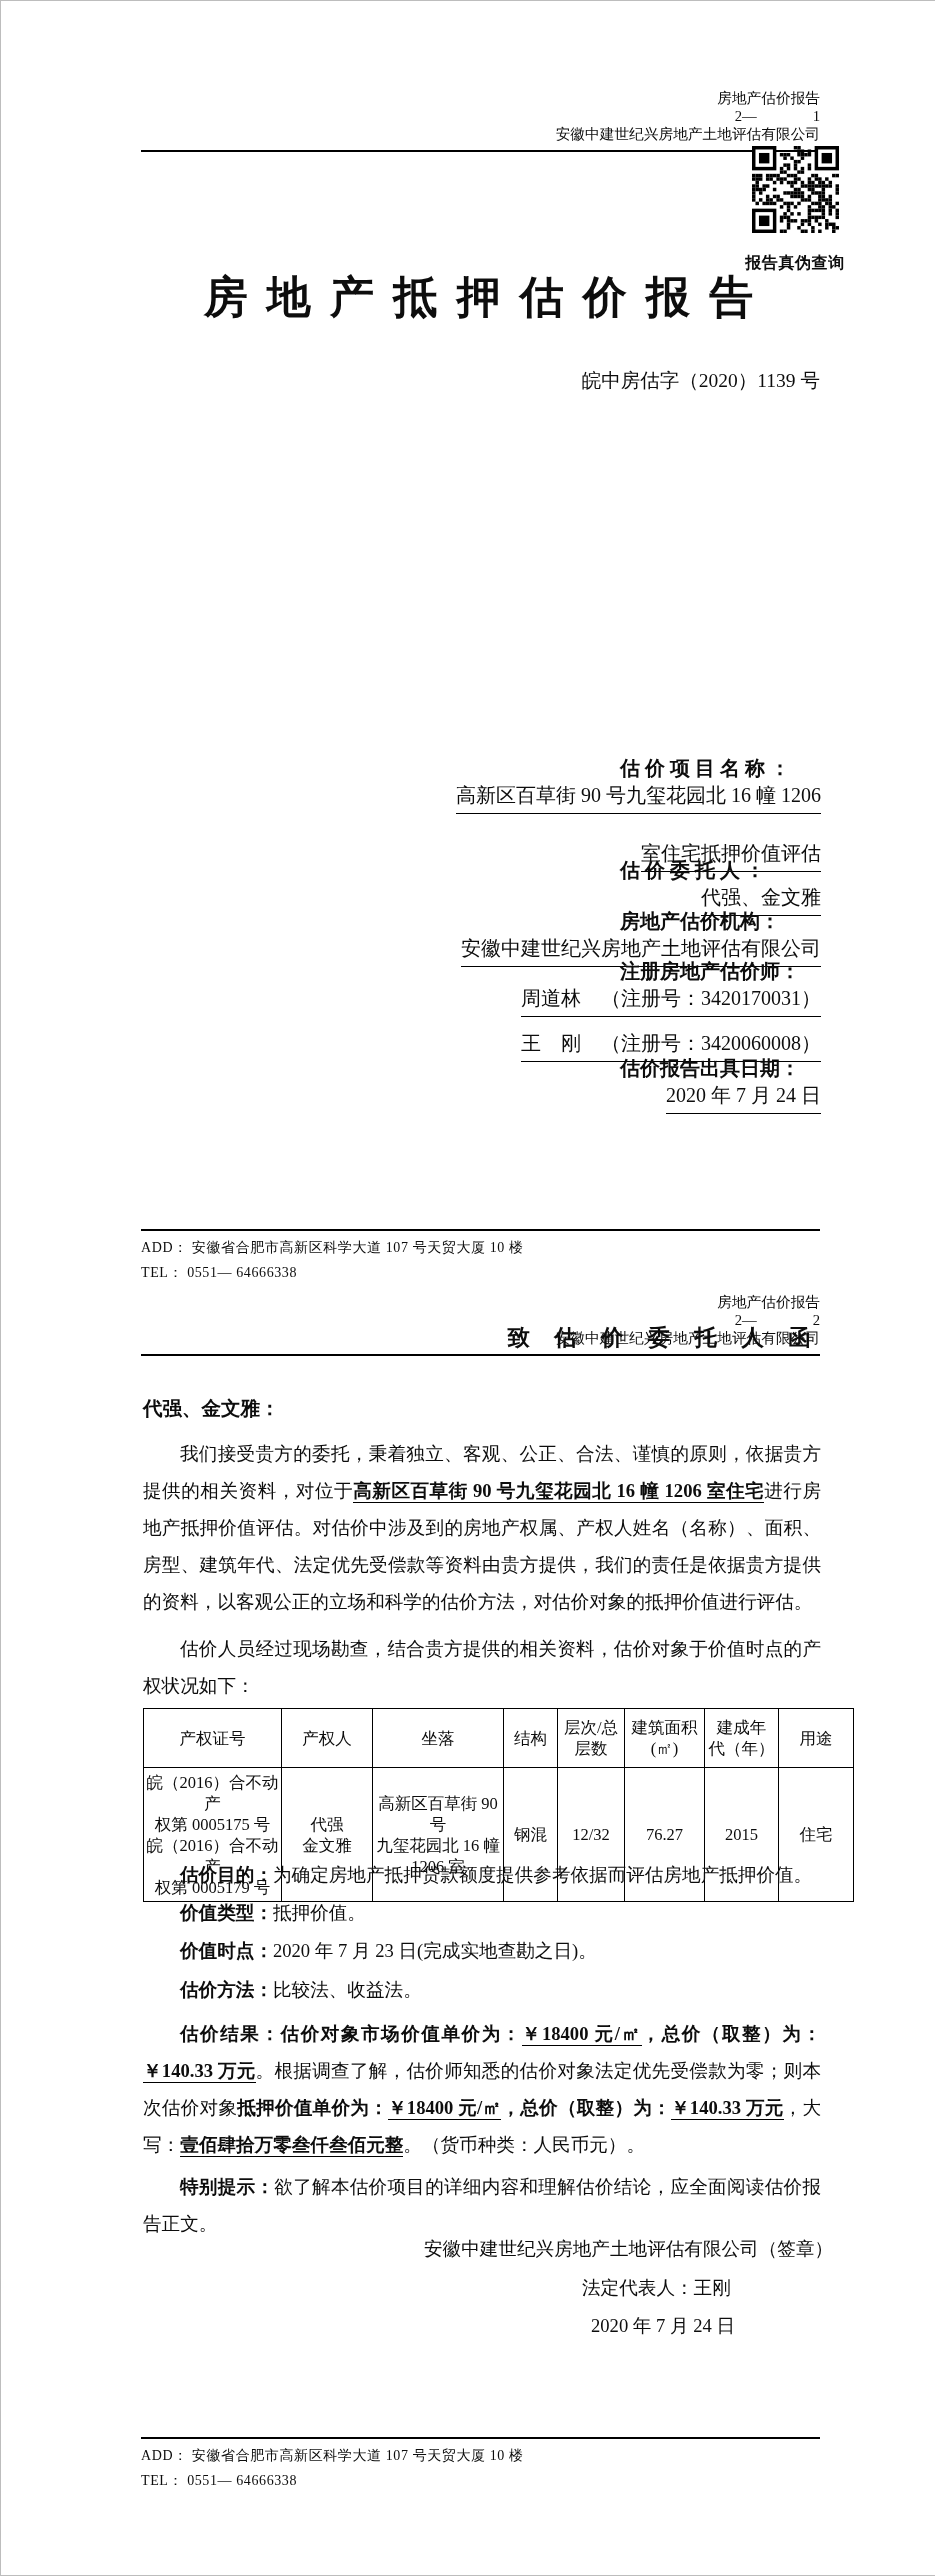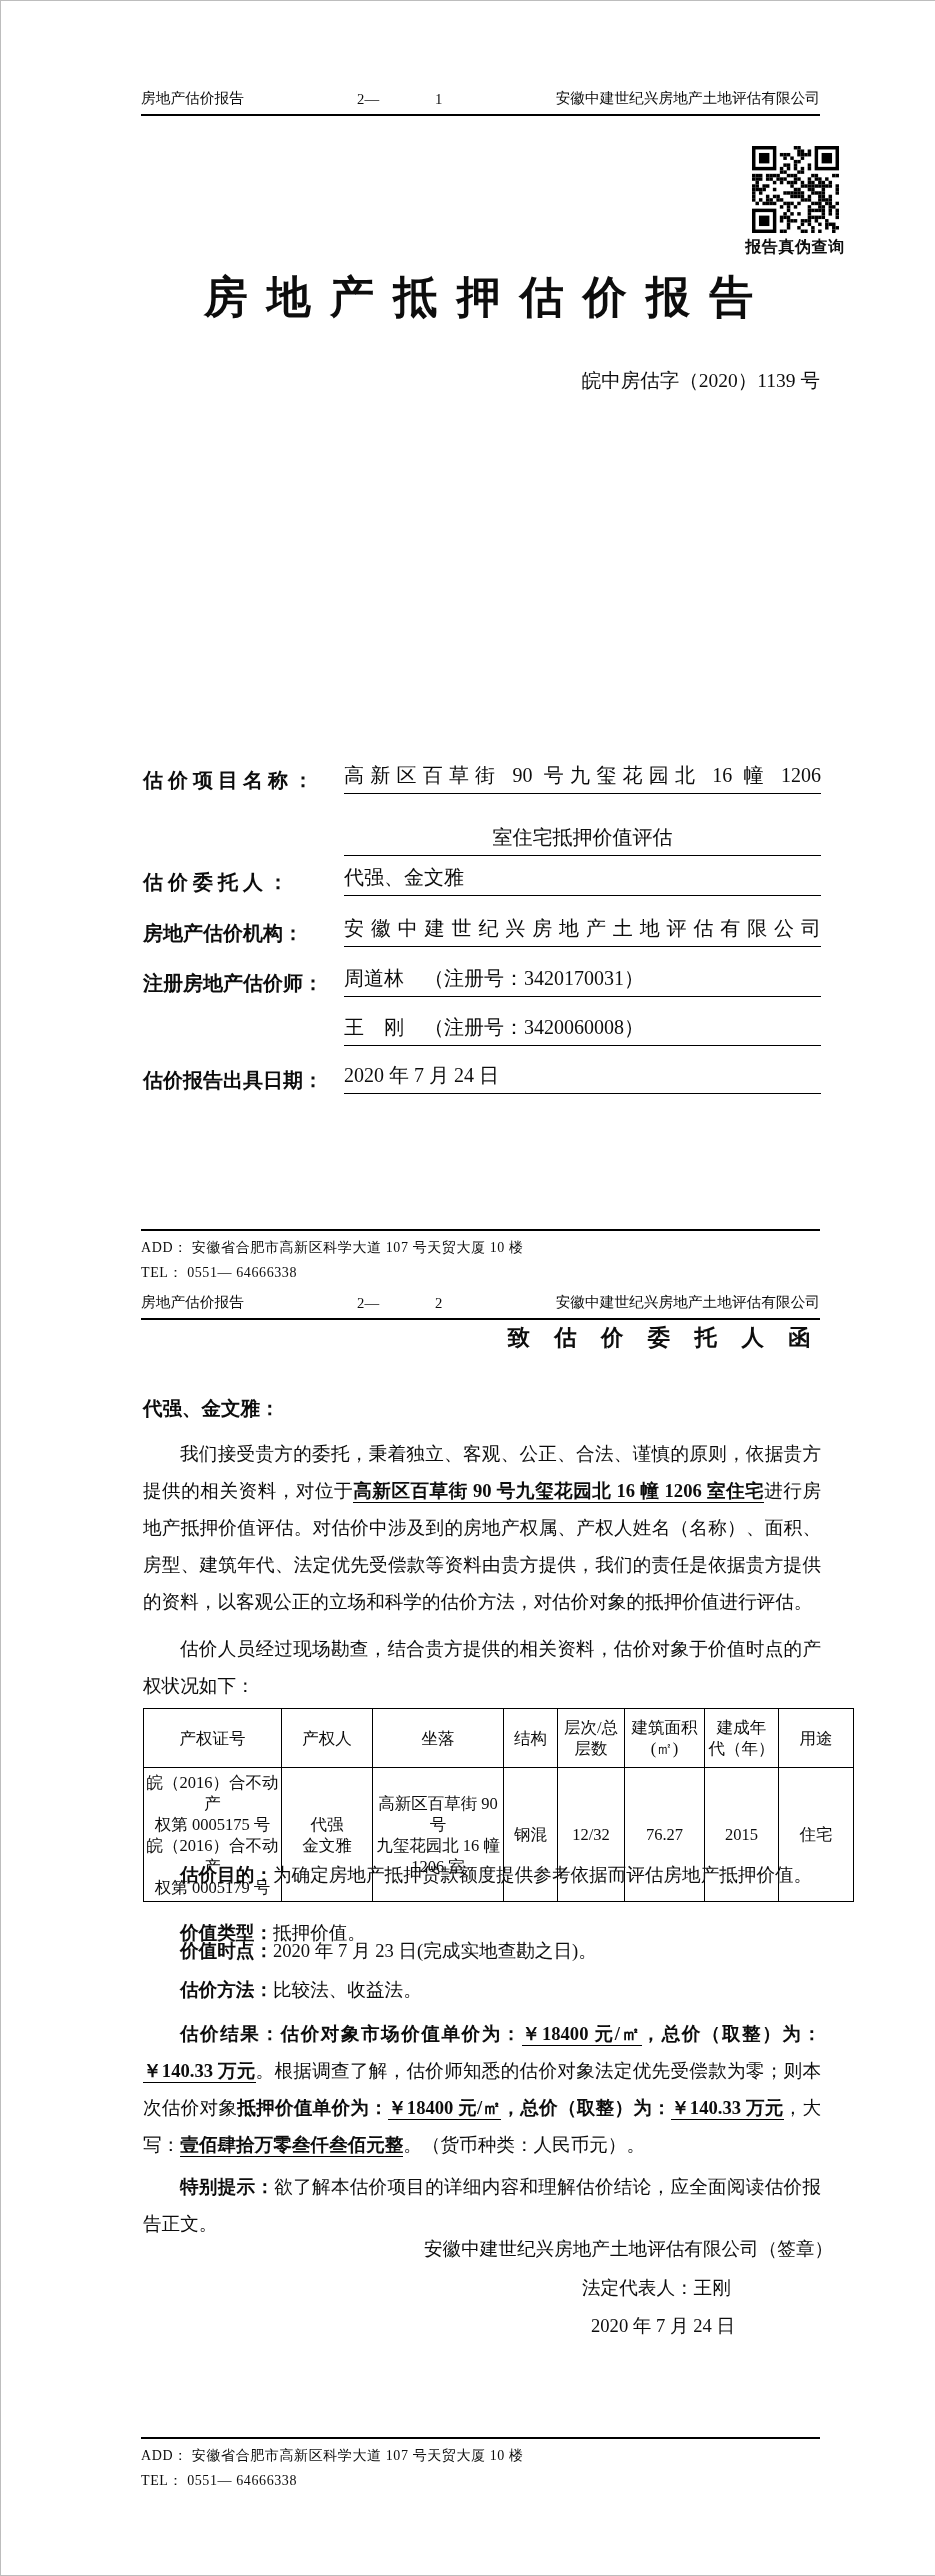--- a/index.html
+++ b/index.html
@@ -1,33 +1,33 @@
 <!DOCTYPE html>
 <html lang="zh" style="font-size:9.4px"><head>
 <meta charset="utf-8">
 <style>
   html,body{margin:0;padding:0;background:#fff;}
   .canvas{
     position:relative;width:936px;height:2576px;background:#fff;
     border:0.6px solid #bdbdbd;box-sizing:border-box;overflow:hidden;
     font-family:"Liberation Serif","DejaVu Serif",serif;color:#0d0d0d;
   }
-  .abs{position:absolute;}
+  .abs{position:absolute;flex-direction:column;}
   
   .runhead{
     left:140px;width:679px;display:flex;justify-content:space-between;align-items:flex-end;
     font-size:14.7px;padding-bottom:5.9px;border-bottom:2.4px solid #000;
   }
   .runhead .ctr{display:flex;gap:56px;}
   .runfoot{left:140px;width:679px;border-top:2.4px solid #000;padding-top:8.3px;font-size:14px;}
   .runfoot .fline{margin:0 0 7px 0;letter-spacing:0.6px;}
   
   .qrblock{left:741px;top:145px;width:106px;text-align:center;}
   .qrblock svg{width:87px;height:87px;display:block;margin:0 auto;}
-  .qrlabel{margin-top:4px;font-size:16px;font-weight:700;letter-spacing:0.6px;}
+  .qrlabel{margin-top:20px;font-size:16px;font-weight:700;letter-spacing:0.6px;}
   .rtitle{left:140px;top:267px;width:679px;text-align:center;font-size:44px;font-weight:700;letter-spacing:4.1px;white-space:nowrap;}
   .rno{left:140px;top:366px;width:679px;text-align:right;font-size:19.5px;}
   .frow{left:142px;width:678px;display:flex;align-items:flex-end;height:39px;}
   .flabel{width:201px;font-size:20px;font-weight:700;white-space:nowrap;flex:none;}
   .fval{flex:1;border-bottom:1.8px solid #000;font-size:20px;padding-bottom:4.1px;text-align:left;white-space:nowrap;}
   .fval.just{text-align:justify;text-align-last:justify;}
   .fval.left{text-align:center;}
   .frow.cont .flabel{visibility:hidden;}
   
   .ltitle{left:140px;top:1321px;width:679px;text-align:right;font-size:22.4px;font-weight:700;letter-spacing:9.4px;white-space:nowrap;}
@@ -376,21 +376,21 @@
         <td>钢混</td>
         <td>12/32</td>
         <td>76.27</td>
         <td>2015</td>
         <td>住宅</td>
       </tr>
     </tbody>
   </table>
 
   <p class="abs bullet" style="top:1861px;"><span class="bold">估价目的：</span><span>为确定房地产抵押贷款额度提供参考依据而评估房地产抵押价值。</span></p>
-  <p class="abs bullet" style="top:1899px;margin-top:20px;"><span class="bold">价值类型：</span><span>抵押价值。</span></p>
+  <p class="abs bullet" style="top:1899px;"><span class="bold">价值类型：</span><span>抵押价值。</span></p>
   <p class="abs bullet" style="top:1937px;"><span class="bold">价值时点：</span><span>2020 年 7 月 23 日(完成实地查勘之日)。</span></p>
   <p class="abs bullet" style="top:1976px;"><span class="bold">估价方法：</span><span>比较法、收益法。</span></p>
 
   <p class="abs para" style="top:2014px;"><span class="bold">估价结果：</span><span class="bold">估价对象市场价值单价为：</span><span class="bold uline">￥18400 元/㎡</span><span class="bold">，总价（取整）为：</span><span class="bold uline">￥140.33 万元</span><span>。根据调查了解，估价师知悉的估价对象法定优先受偿款为零；则本次估价对象</span><span class="bold">抵押价值单价为：</span><span class="bold uline">￥18400 元/㎡</span><span class="bold">，总价（取整）为：</span><span class="bold uline">￥140.33 万元</span><span>，大写：</span><span class="bold uline">壹佰肆拾万零叁仟叁佰元整</span><span>。（货币种类：人民币元）。</span></p>
   <p class="abs para" style="top:2167px;"><span class="bold">特别提示：</span><span>欲了解本估价项目的详细内容和理解估价结论，应全面阅读估价报告正文。</span></p>
 
   <div class="abs sig" style="top:2235px;left:423px;">安徽中建世纪兴房地产土地评估有限公司（签章）</div>
   <div class="abs sig" style="top:2274px;left:581px;">法定代表人：王刚</div>
   <div class="abs sig" style="top:2312px;left:590px;">2020 年 7 月 24 日</div>
 

